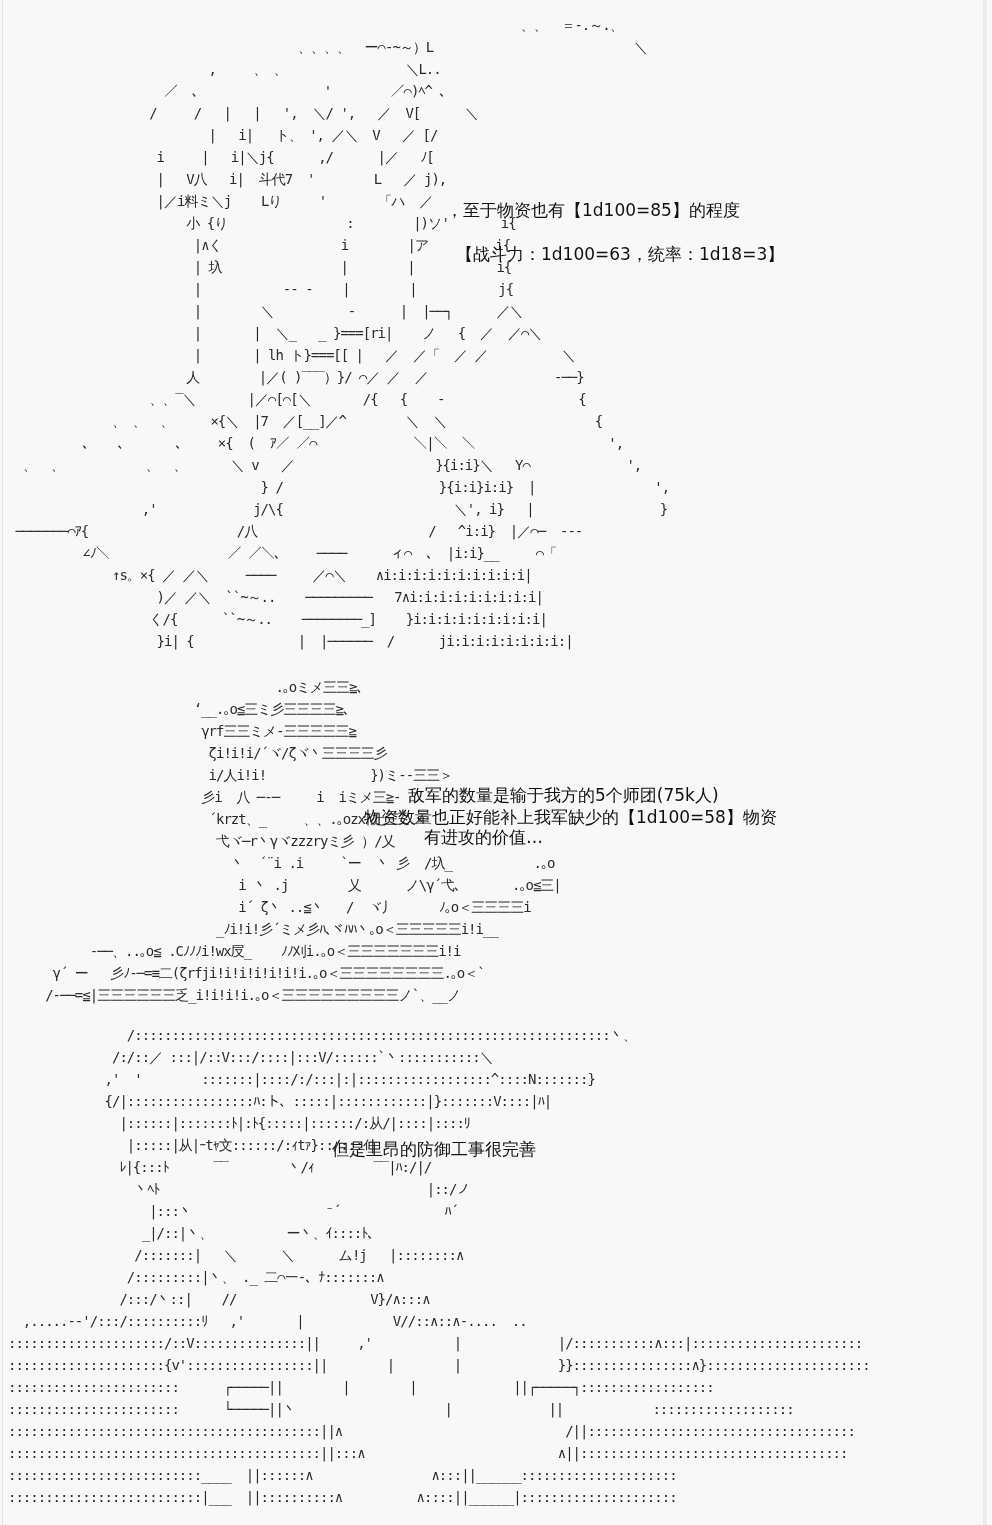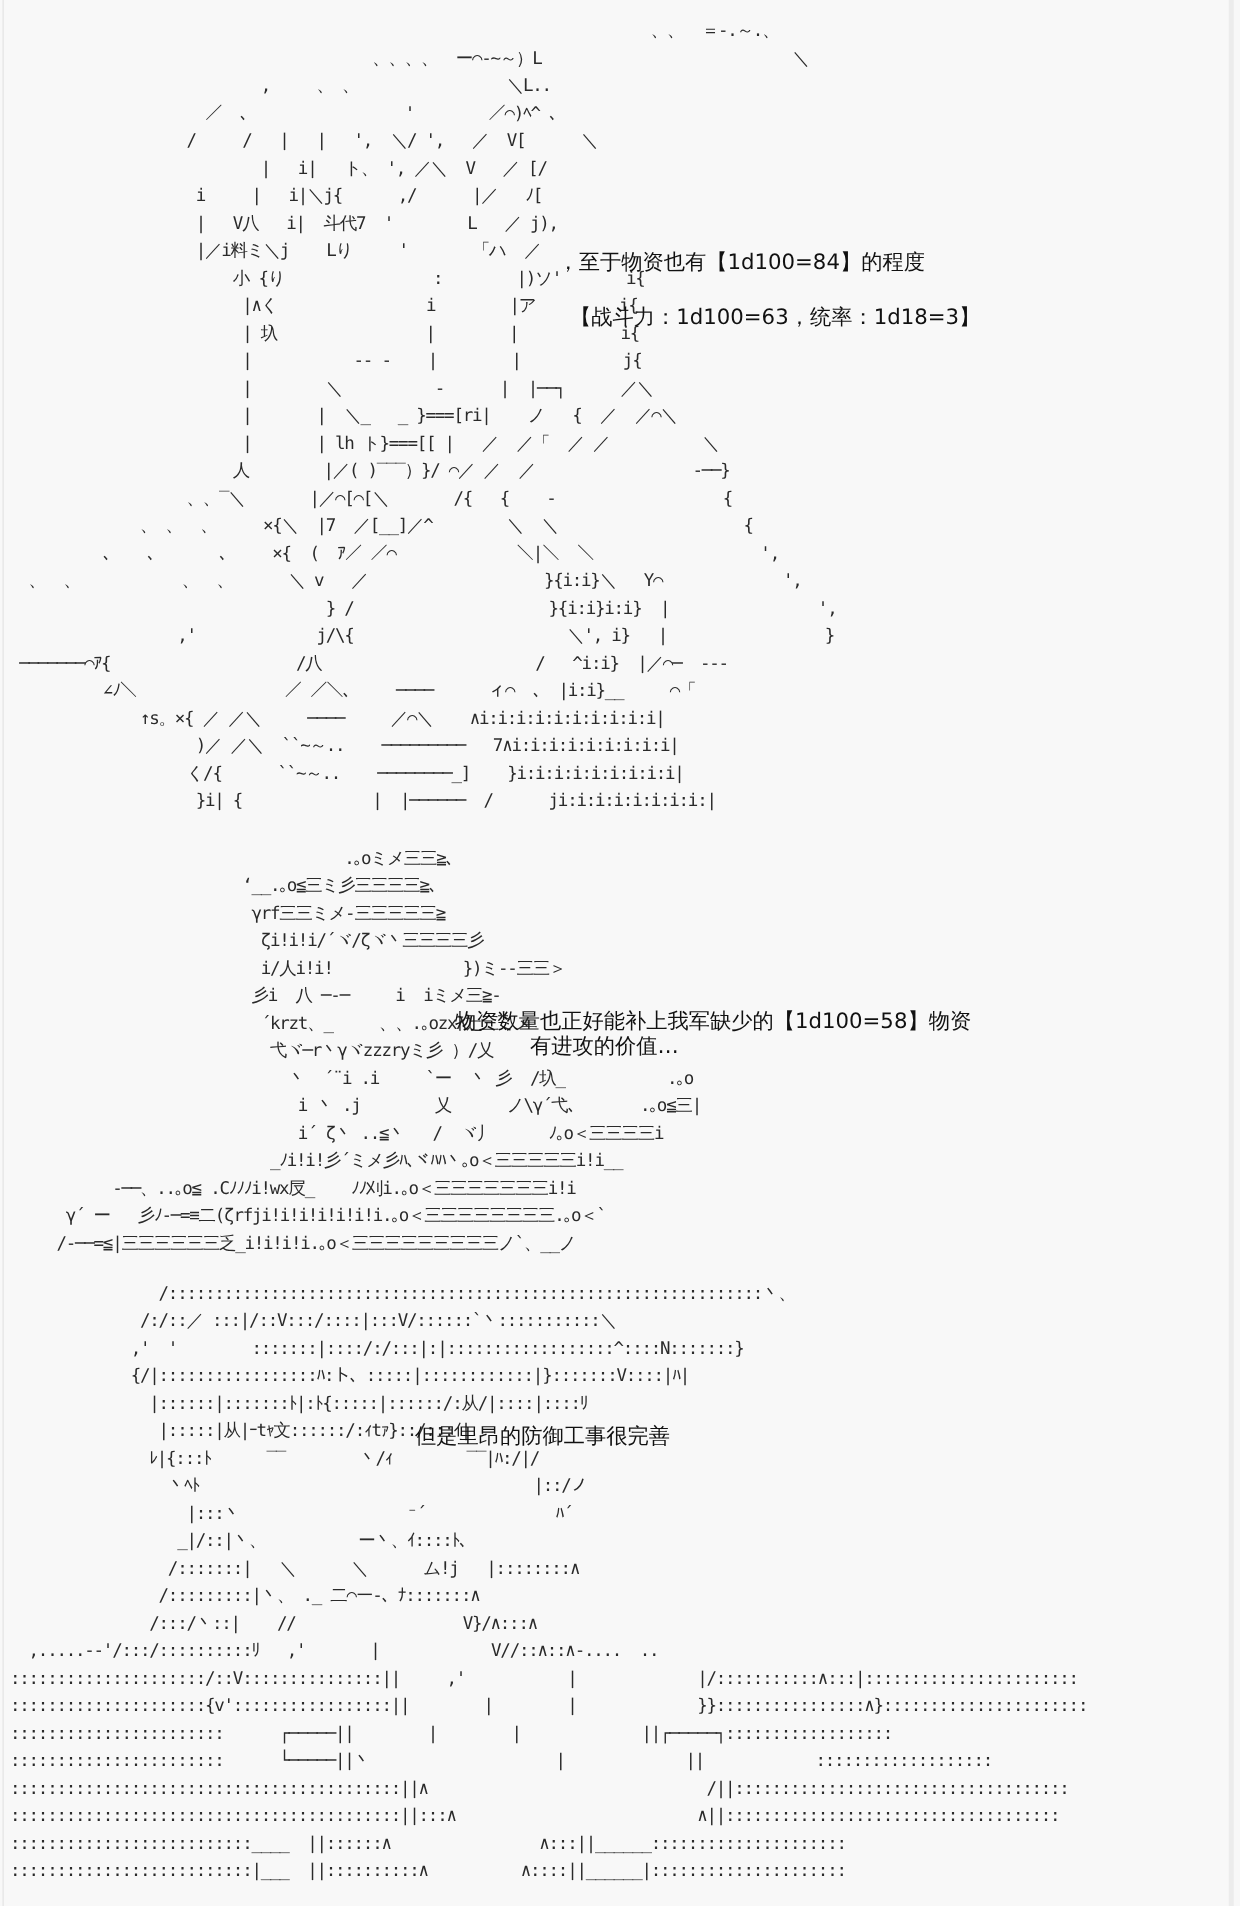--- a/index.html
+++ b/index.html
@@ -27,26 +27,27 @@
   }
 </style>
 </head>
 <body>
 
 <div class="left-border"></div>
 <div class="right-border"></div>
 
 <div class="panel" style="top:0;height:660px;">
   <pre class="aa" style="left:8px;top:14px;" id="aa1"><span class="aa-line">                                                                     、、  ＝-.～.、</span><span class="aa-line">                                       、、、、  ー⌒‐~～）L                           ＼</span><span class="aa-line">                           ,     、 、                ＼L..</span><span class="aa-line">                     ／  、                '        ／⌒)ﾍ^ 、</span><span class="aa-line">                   /     /   |   |   ',  ＼/ ',   ／  V[      ＼</span><span class="aa-line">                           |   i|   ト、 ', ／＼  V   ／ [/</span><span class="aa-line">                    i     |   i|＼j{      ,/      |／   ﾉ[</span><span class="aa-line">                    |   V八   i|  斗代7  '        L   ／ j),</span><span class="aa-line">                    |／i料ミ＼j    Lり     '       「ハ  ／</span><span class="aa-line">                        小 {り                :        |)ソ'       i{</span><span class="aa-line">                         |∧く                i        |ア         i{</span><span class="aa-line">                         | 圦                |        |           i{</span><span class="aa-line">                         |           -- -    |        |           j{</span><span class="aa-line">                         |        ＼          -      |  |──┐      ／＼</span><span class="aa-line">                         |       |  ＼_   _ }===[ri|    ノ   {  ／  ／⌒＼</span><span class="aa-line">                         |       | lh ト}===[[ |   ／  ／「  ／ ／          ＼</span><span class="aa-line">                        人        |／( )‾‾‾）}/ ⌒／ ／  ／                 -──}</span><span class="aa-line">                   、、‾＼       |／⌒[⌒[＼       /{   {    -                  {</span><span class="aa-line">              、 、  、     ×{＼  |7  ／[__]／^        ＼  ＼                    {</span><span class="aa-line">          、   、      、    ×{  (  ｱ／ ／⌒             ＼|＼  ＼                  ',</span><span class="aa-line">  、  、           、  、      ＼ v   ／                   }{i:i}＼   Y⌒             ',</span><span class="aa-line">                                  } /                     }{i:i}i:i}  |                ',</span><span class="aa-line">                  ,'             j/\{                       ＼', i}   |                 }</span><span class="aa-line"> ───────⌒ｱ{                    /八                       /   ^i:i}  |／⌒─  ---</span><span class="aa-line">          ∠ﾉ＼                ／ ／＼、    ────      ィ⌒  、 |i:i}__     ⌒「</span><span class="aa-line">              ↑s。×{ ／ ／＼     ────     ／⌒＼    ∧i:i:i:i:i:i:i:i:i:i|</span><span class="aa-line">                    )／ ／＼  ``~～..    ─────────   7∧i:i:i:i:i:i:i:i:i|</span><span class="aa-line">                   く/{      ``~～..    ────────_]    }i:i:i:i:i:i:i:i:i|</span><span class="aa-line">                    }i| {              |  |──────  /      ji:i:i:i:i:i:i:i:|</span></pre>
-  <div class="caption" style="left:446px;top:199px;">，至于物资也有【1d100=84】的程度</div>
+  <div class="caption" style="left:446px;top:199px;">，至于物资也有【1d100=85】的程度</div>
   <div class="caption" style="left:456px;top:243px;">【战斗力：1d100=63，统率：1d18=3】</div>
 </div>
 
 <div class="panel" style="top:676px;height:330px;text-decoration:underline;">
   <pre class="aa" style="left:8px;top:0px;" id="aa2"><span class="aa-line">                                    .｡oミメ三三≧､</span><span class="aa-line">                         ‘__.｡o≦三ミ彡三三三三≧､</span><span class="aa-line">                          γrf三三ミメ‐三三三三三≧</span><span class="aa-line">                           ζi!i!i/´ヾ/ζヾ丶三三三三彡</span><span class="aa-line">                           i/人i!i!              })ミ‐-三三＞</span><span class="aa-line">                          彡i  八 ─-─     i  iミメ三≧‐</span><span class="aa-line">                           ´krzt、_     、、.｡ozxλ辷三ミメ</span><span class="aa-line">                            弋ヾ─r丶γヾzzzryミ彡 ）/乂</span><span class="aa-line">                              丶  ´¨i .i     `ー  丶 彡  /圦_           .｡o</span><span class="aa-line">                               i 丶 .j        乂      ノ\γ´弋､       .｡o≦三|</span><span class="aa-line">                               i´ ζ丶 ..≦丶   /  ヾ丿      ﾉ｡o＜三三三三i</span><span class="aa-line">                            _ﾉi!i!彡´ミメ彡ﾊ､ヾﾊﾊ丶｡o＜三三三三三i!i__</span><span class="aa-line">           -──、..｡o≦ .Cﾉﾉﾉi!wx㞋_    ﾉﾉ刈i.｡o＜三三三三三三三i!i</span><span class="aa-line">      γ´ ー   彡ﾉ-─=≡二(ζrfji!i!i!i!i!i!i.｡o＜三三三三三三三三.｡o＜`</span><span class="aa-line">     /-──=≦|三三三三三三乏_i!i!i!i.｡o＜三三三三三三三三三ノ`、__ノ</span></pre>
+  <div class="caption" style="left:408px;top:108px;">敌军的数量是输于我方的5个师团(75k人)</div>
   <div class="caption" style="left:364px;top:130px;">物资数量也正好能补上我军缺少的【1d100=58】物资</div>
   <div class="caption" style="left:424px;top:150px;">有进攻的价值…</div>
 </div>
 
 <div class="panel" style="top:1024px;height:480px;">
   <pre class="aa" style="left:8px;top:0px;" id="aa3"><span class="aa-line">                /::::::::::::::::::::::::::::::::::::::::::::::::::::::::::::::::丶、</span><span class="aa-line">              /:/::／ :::|/::V:::/::::|:::V/::::::`丶:::::::::::＼</span><span class="aa-line">             ,'  '        :::::::|::::/:/:::|:|::::::::::::::::::^::::N:::::::}</span><span class="aa-line">             {/|:::::::::::::::::ﾊ:ト、:::::|::::::::::::|}:::::::V::::|ﾊ|</span><span class="aa-line">               |::::::|:::::::ﾄ|:ﾄ{:::::|::::::/:从/|::::|::::ﾘ</span><span class="aa-line">                |:::::|从|ｰtｬ文::::::/:ｨtｧ}::/:::ｲ|</span><span class="aa-line">               ﾚ|{:::ﾄ      ‾‾        丶/ｨ        ‾‾|ﾊ:/|/</span><span class="aa-line">                 丶ﾍﾄ                                    |::/ノ</span><span class="aa-line">                   |:::丶                  ⁻´              ﾊ´</span><span class="aa-line">                  _|/::|丶、          ー丶、ｲ::::ﾄ、</span><span class="aa-line">                 /:::::::|   ＼      ＼      ム!j   |::::::::∧</span><span class="aa-line">                /:::::::::|丶、 ._ 二⌒ー‐、ﾅ:::::::∧</span><span class="aa-line">               /:::/丶::|    //                  V}/∧:::∧</span><span class="aa-line">  ,.....‐-'/:::/::::::::::ﾘ   ,'       |            V//::∧::∧‐....  ..</span><span class="aa-line">:::::::::::::::::::::/::V:::::::::::::::||     ,'           |             |/:::::::::::∧:::|:::::::::::::::::::::::</span><span class="aa-line">:::::::::::::::::::::{v':::::::::::::::::||        |        |             }}::::::::::::::::∧}::::::::::::::::::::::</span><span class="aa-line">:::::::::::::::::::::::      ┌─────||        |        |             ||┌─────┐::::::::::::::::::</span><span class="aa-line">:::::::::::::::::::::::      └─────||丶                    |             ||            :::::::::::::::::::</span><span class="aa-line">::::::::::::::::::::::::::::::::::::::::::||∧                              /||::::::::::::::::::::::::::::::::::::</span><span class="aa-line">::::::::::::::::::::::::::::::::::::::::::||:::∧                          ∧||::::::::::::::::::::::::::::::::::::</span><span class="aa-line">::::::::::::::::::::::::::____  ||::::::∧                ∧:::||______:::::::::::::::::::::</span><span class="aa-line">::::::::::::::::::::::::::|___  ||::::::::::∧          ∧::::||______|:::::::::::::::::::::</span></pre>
   <div class="caption" style="left:332px;top:114px;">但是里昂的防御工事很完善</div>
 </div>
 
 </body></html>

